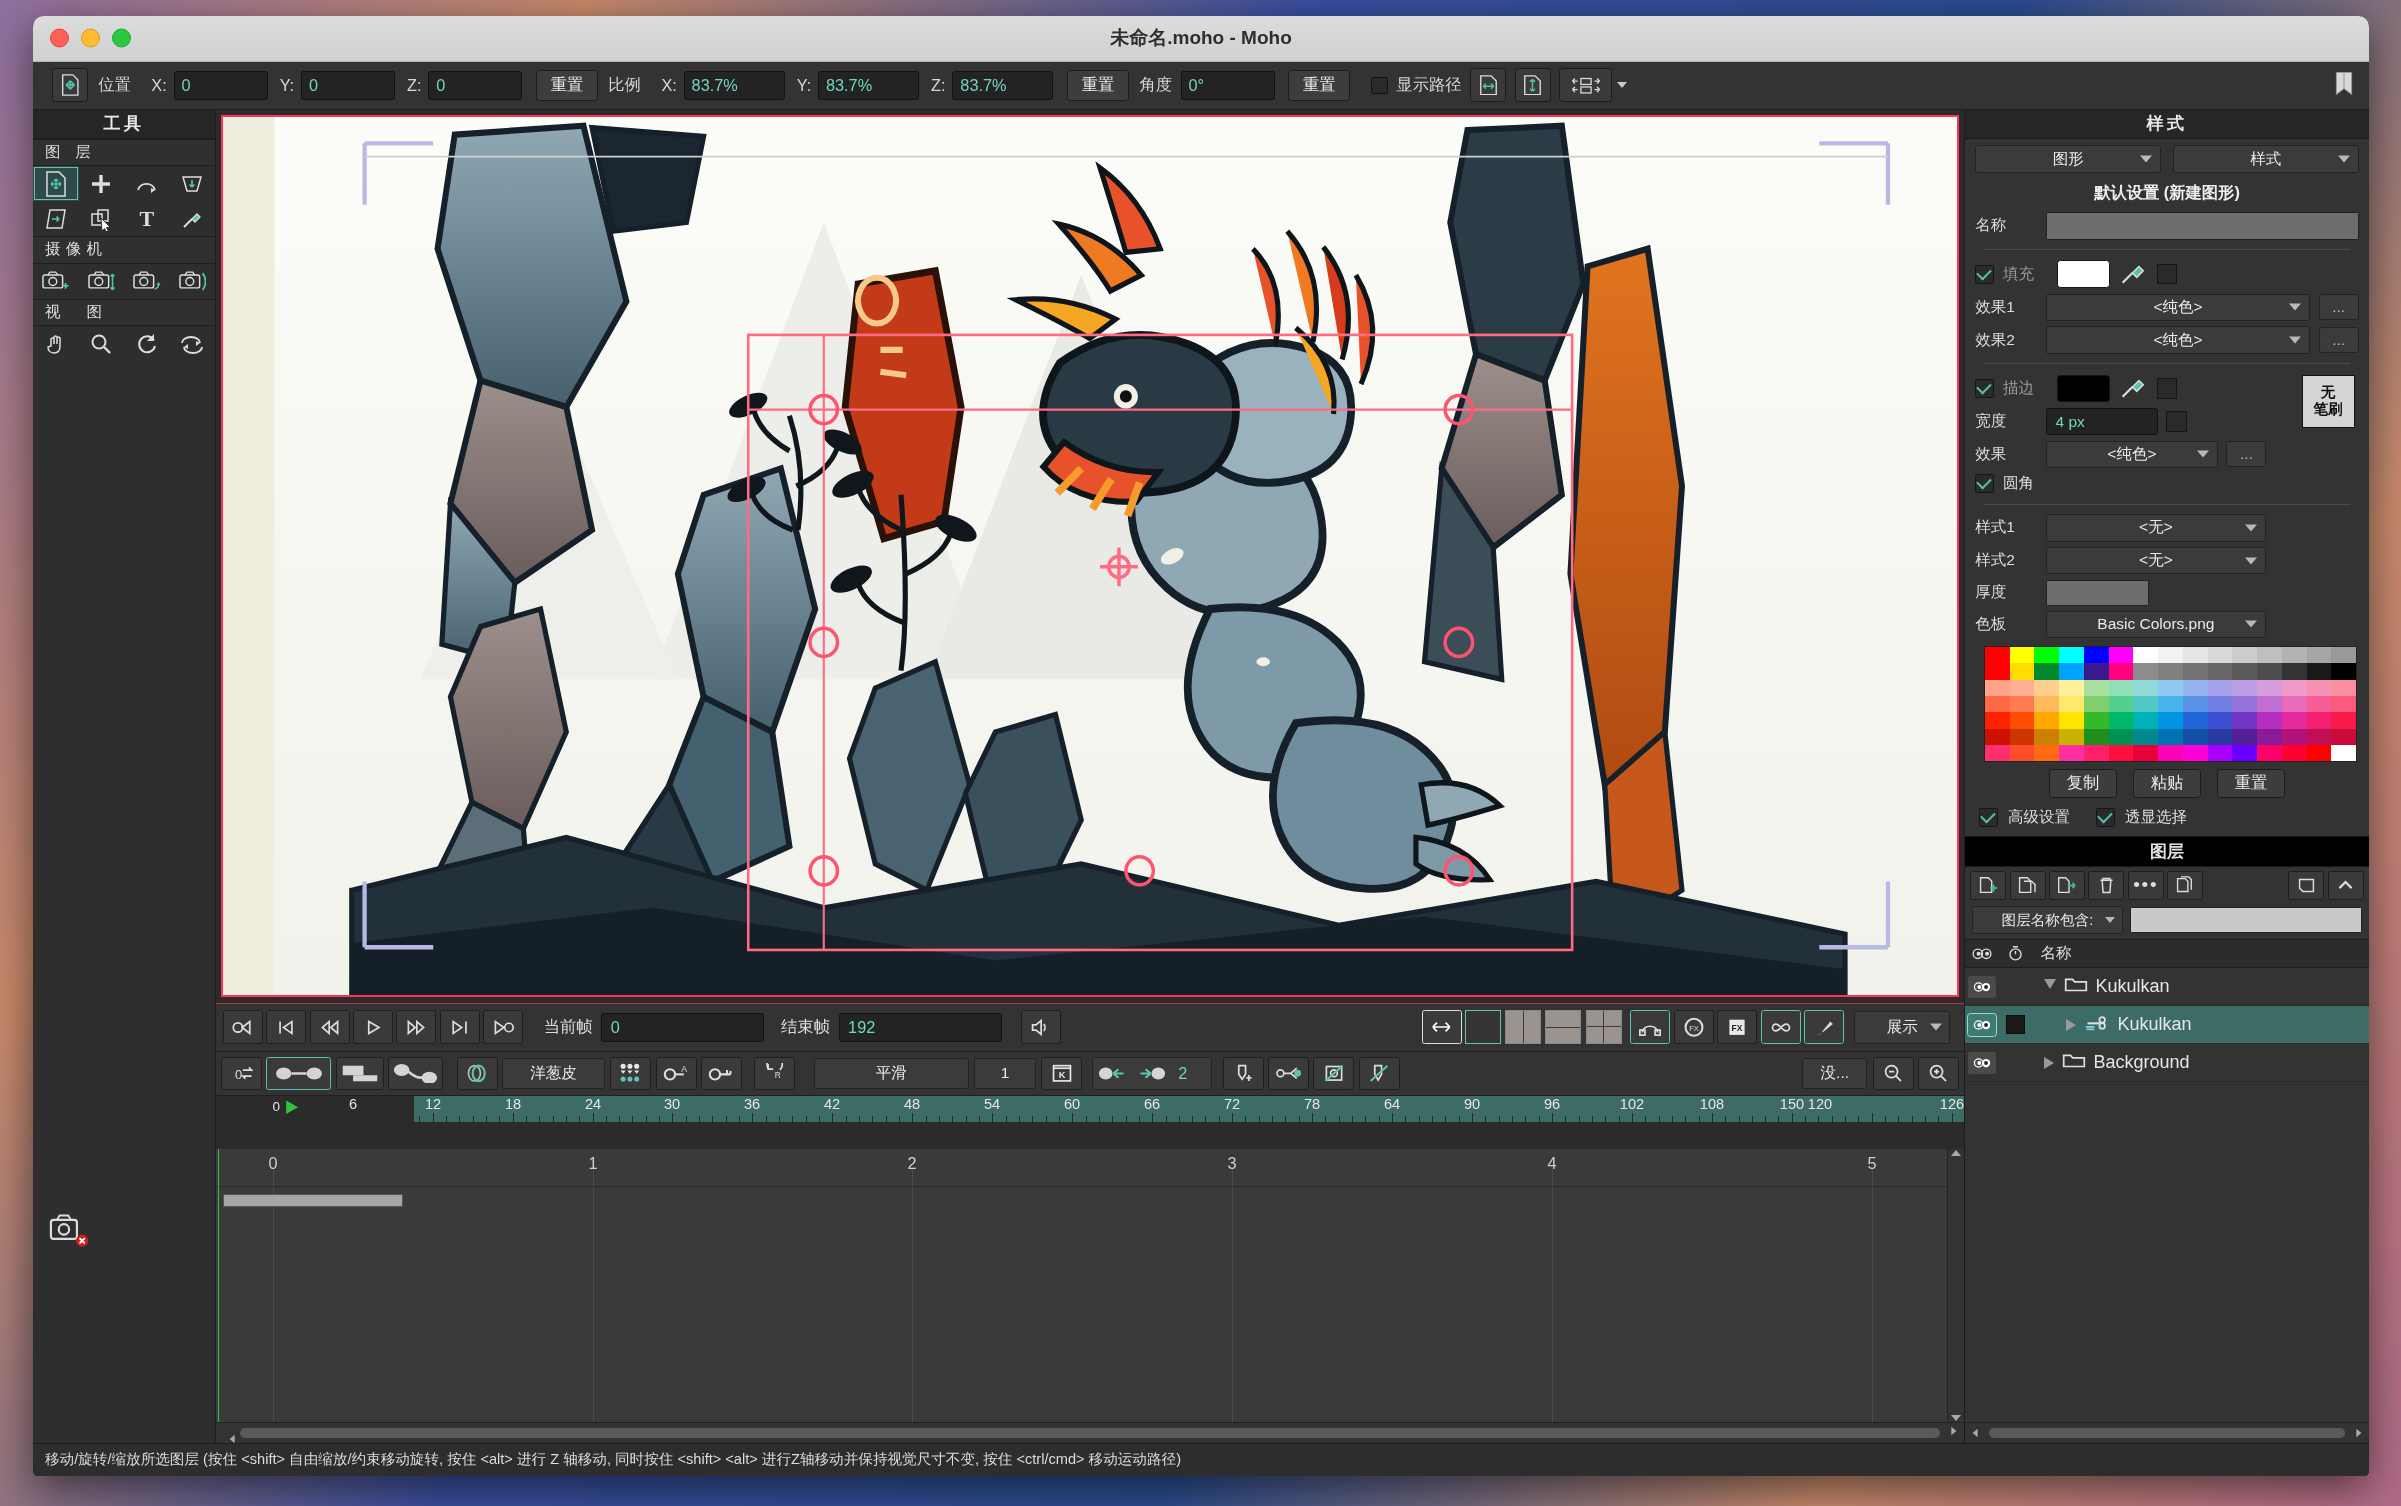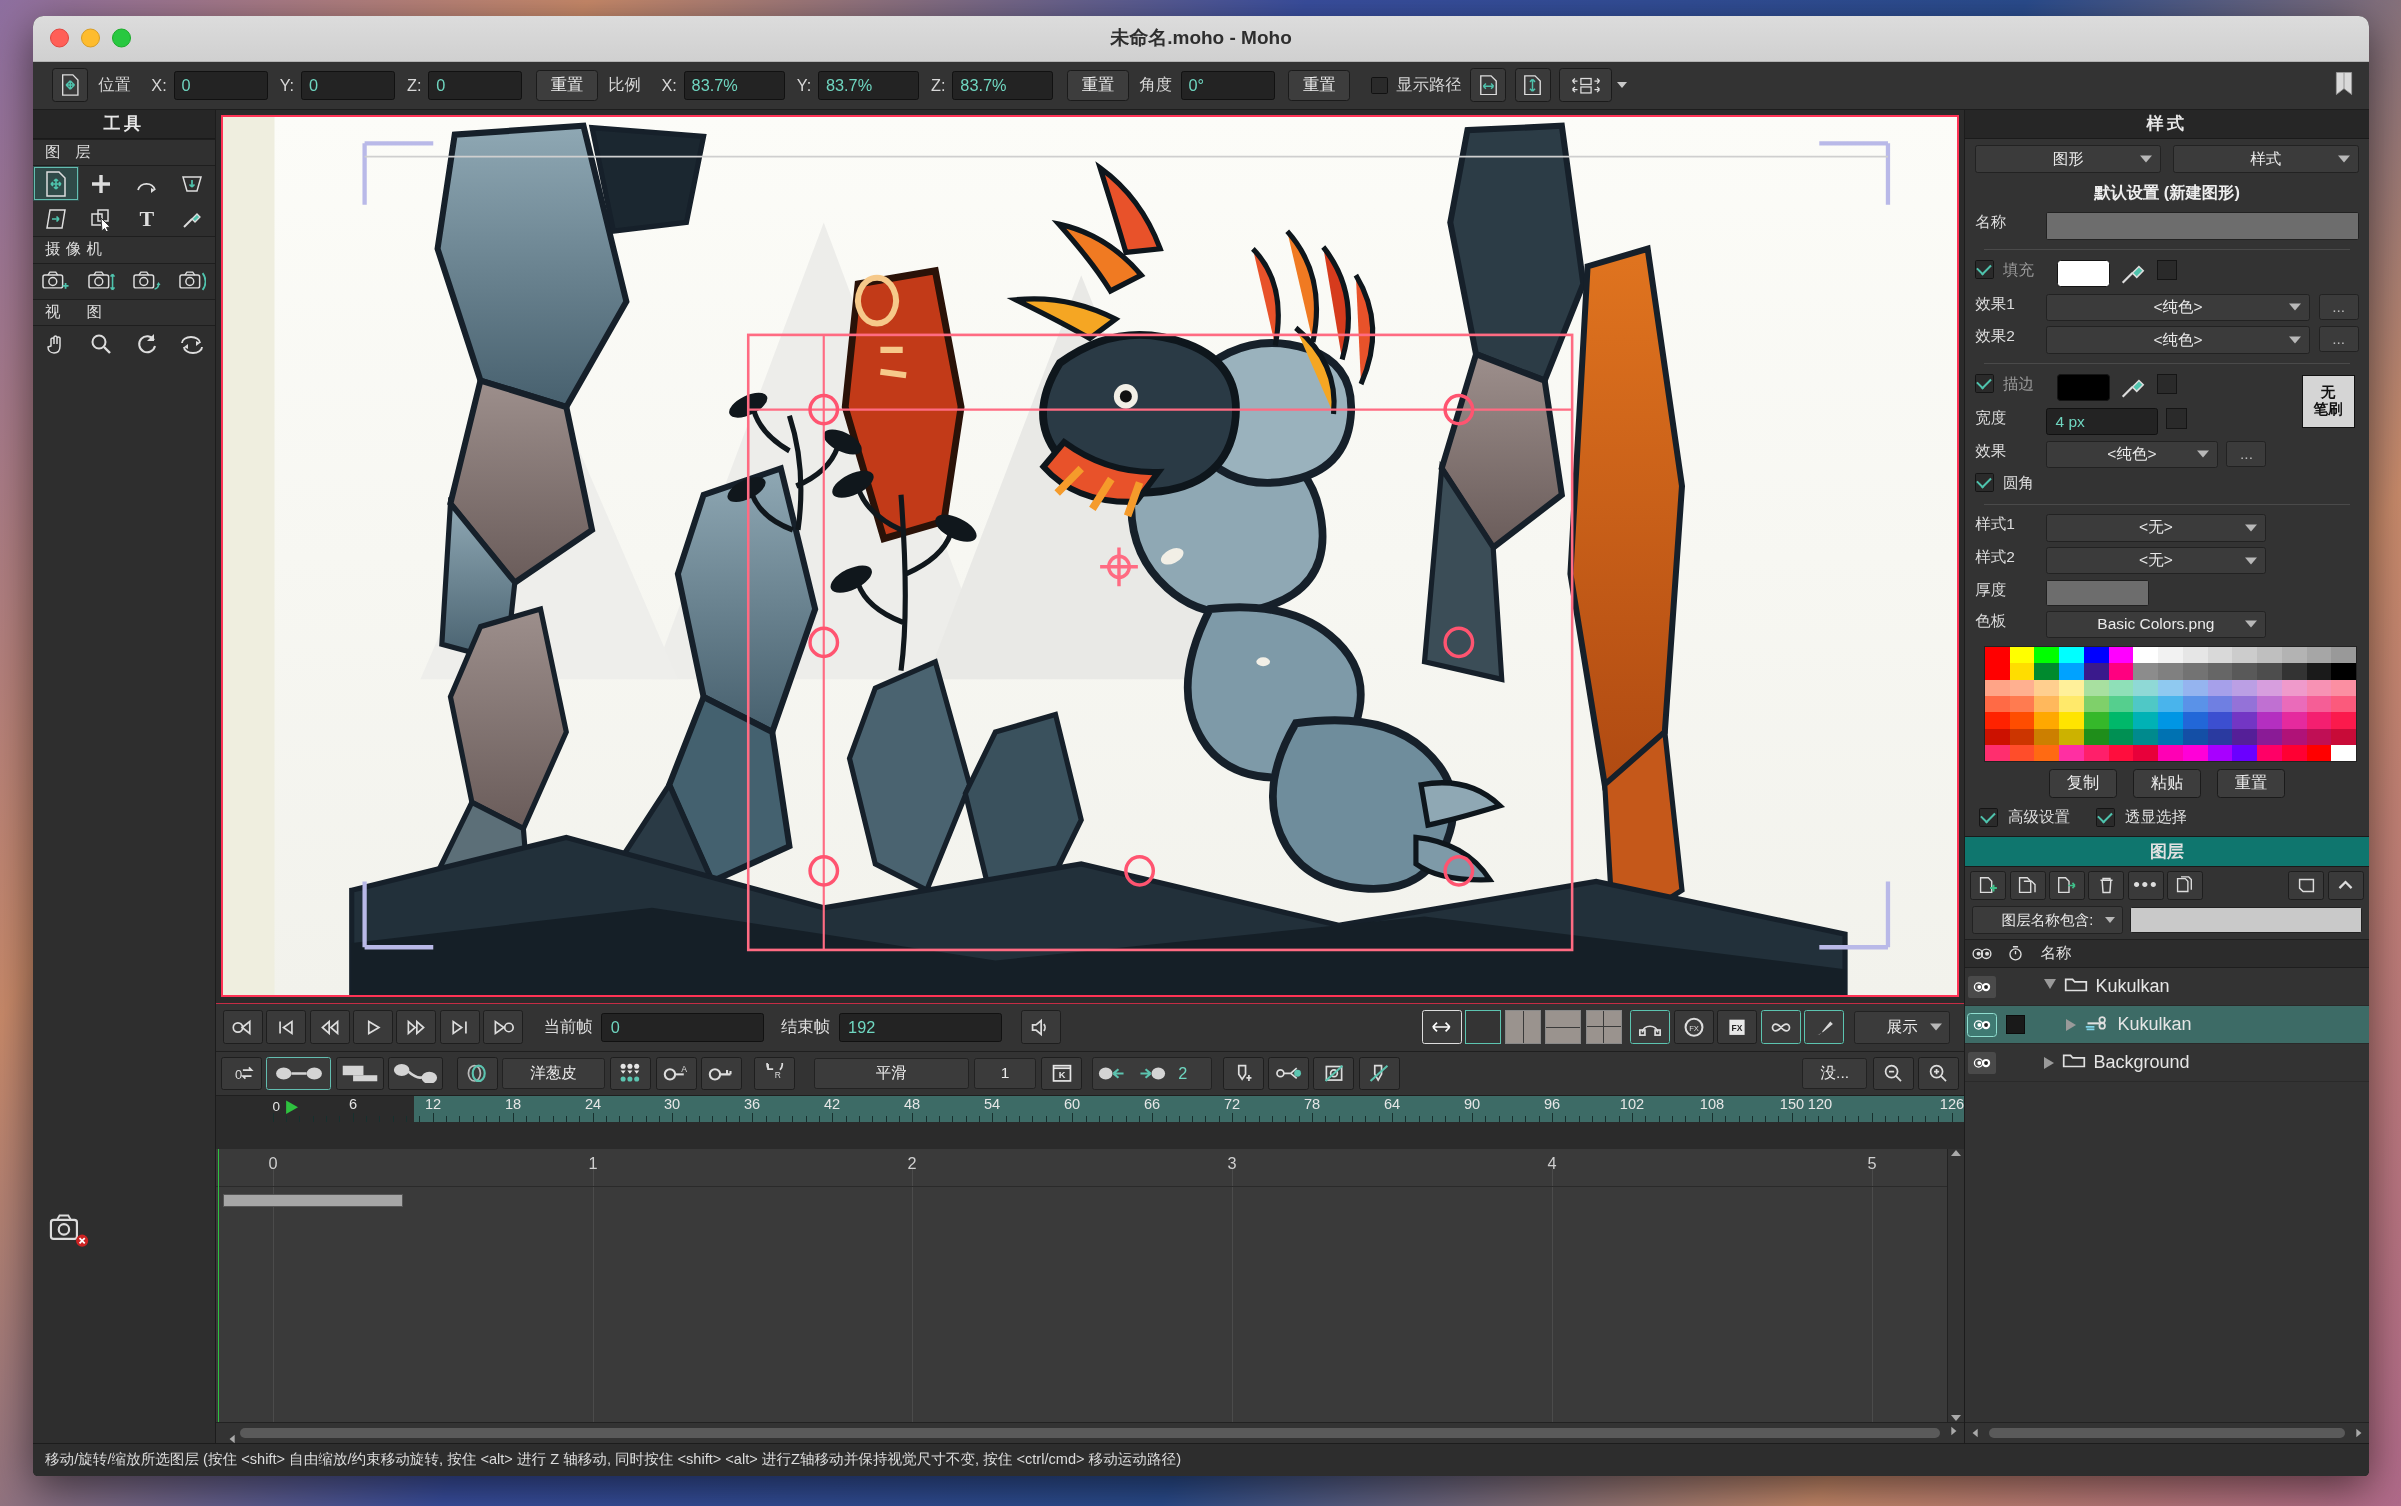--- a/index.html
+++ b/index.html
@@ -62,21 +62,21 @@
   .tool.sel { background:#2f4a48; outline:0.9px solid #63bdb0; outline-offset:-2.6px; }
 
   
   .canvaswrap { position:absolute; left:183px; right:405px; top:0; height:893px; background:#2b2b2b; }
   .canvas-border { position:absolute; inset:5.2px 5.2px 5.2px 5.2px; border:2.6px solid #ff3355; }
   .artboard { position:absolute; inset:0; overflow:hidden; background:#fbfbf7; }
 
   
   .right { position:absolute; right:0; top:0; width:405px; bottom:0; background:#333;
            border-left:0.9px solid #1c1c1c; }
-  .row { display:flex; align-items:flex-start; padding:2.6px 10.3px; gap:8.6px; }
+  .row { display:flex; align-items:center; padding:2.6px 10.3px; gap:8.6px; }
   .rlabel { font-size:15.5px; color:#ddd; width:62px; flex:0 0 auto; }
   .select { background:#3b3b3b; border:0.9px solid #222; border-radius:2.6px; height:27.5px;
             display:flex; align-items:center; justify-content:center; position:relative;
             font-size:15.5px; color:#eaeaea; flex:1; }
   .select .caret { position:absolute; right:7.7px; top:50%; transform:translateY(-50%);
                    border-left:6px solid transparent; border-right:6px solid transparent;
                    border-top:7.7px solid #b8b8b8; }
   .sub-title { text-align:center; font-size:16.3px; color:#eee; font-weight:bold; padding:6.9px 0 5.2px; }
   .namefield { background:#6d6d6d; border:0.9px solid #222; border-radius:1.7px; height:27.5px; flex:1; }
   .hr { height:0.9px; background:#4a4a4a; margin:6.9px 19px; }
@@ -96,21 +96,21 @@
   .greyfield { background:#6d6d6d; border:0.9px solid #222; border-radius:1.7px; height:26px; width:103px; }
   .palette { margin:5.2px 12px 0 19px; border:0.9px solid #222; }
   .palrow { display:flex; height:16.3px; }
   .palrow div { flex:1; }
   .btnrow { display:flex; justify-content:center; gap:15.5px; padding:6.9px 0 5.2px; }
   .smbtn { background:#3d3d3d; border:0.9px solid #1b1b1b; border-radius:3.4px; height:29px; padding:0 17px;
            display:flex; align-items:center; font-size:16.3px; color:#eee; }
   .chkline { display:flex; gap:10.3px; align-items:center; padding:3.4px 0 8.6px 13.7px; font-size:15.5px; color:#ddd; }
 
   
-  .layers-hdr { height:31px; background:#0f766e; display:flex; align-items:center; justify-content:center;
+  .layers-hdr { height:31px; background:#000000; display:flex; align-items:center; justify-content:center;
                 font-size:17px; font-weight:bold; border-top:0.9px solid #1a1a1a;
                 border-bottom:0.9px solid #1a1a1a; }
   .ltoolbar { display:flex; align-items:center; gap:3.4px; padding:3.4px 5.2px; background:#333; }
   .ltool { width:36px; height:29px; background:#3a3a3a; border:0.9px solid #1e1e1e; border-radius:2.6px;
            display:flex; align-items:center; justify-content:center; }
   .filterrow { display:flex; gap:6.9px; padding:3.4px 6.9px 5.2px; align-items:center; }
   .filtersel { background:#3b3b3b; border:0.9px solid #222; border-radius:2.6px; height:27.5px; width:151px;
                display:flex; align-items:center; justify-content:center; position:relative;
                font-size:14.6px; color:#eaeaea; }
   .filterinput { background:#c9c9c9; border:0.9px solid #222; border-radius:1.7px; height:26px; flex:1; }

